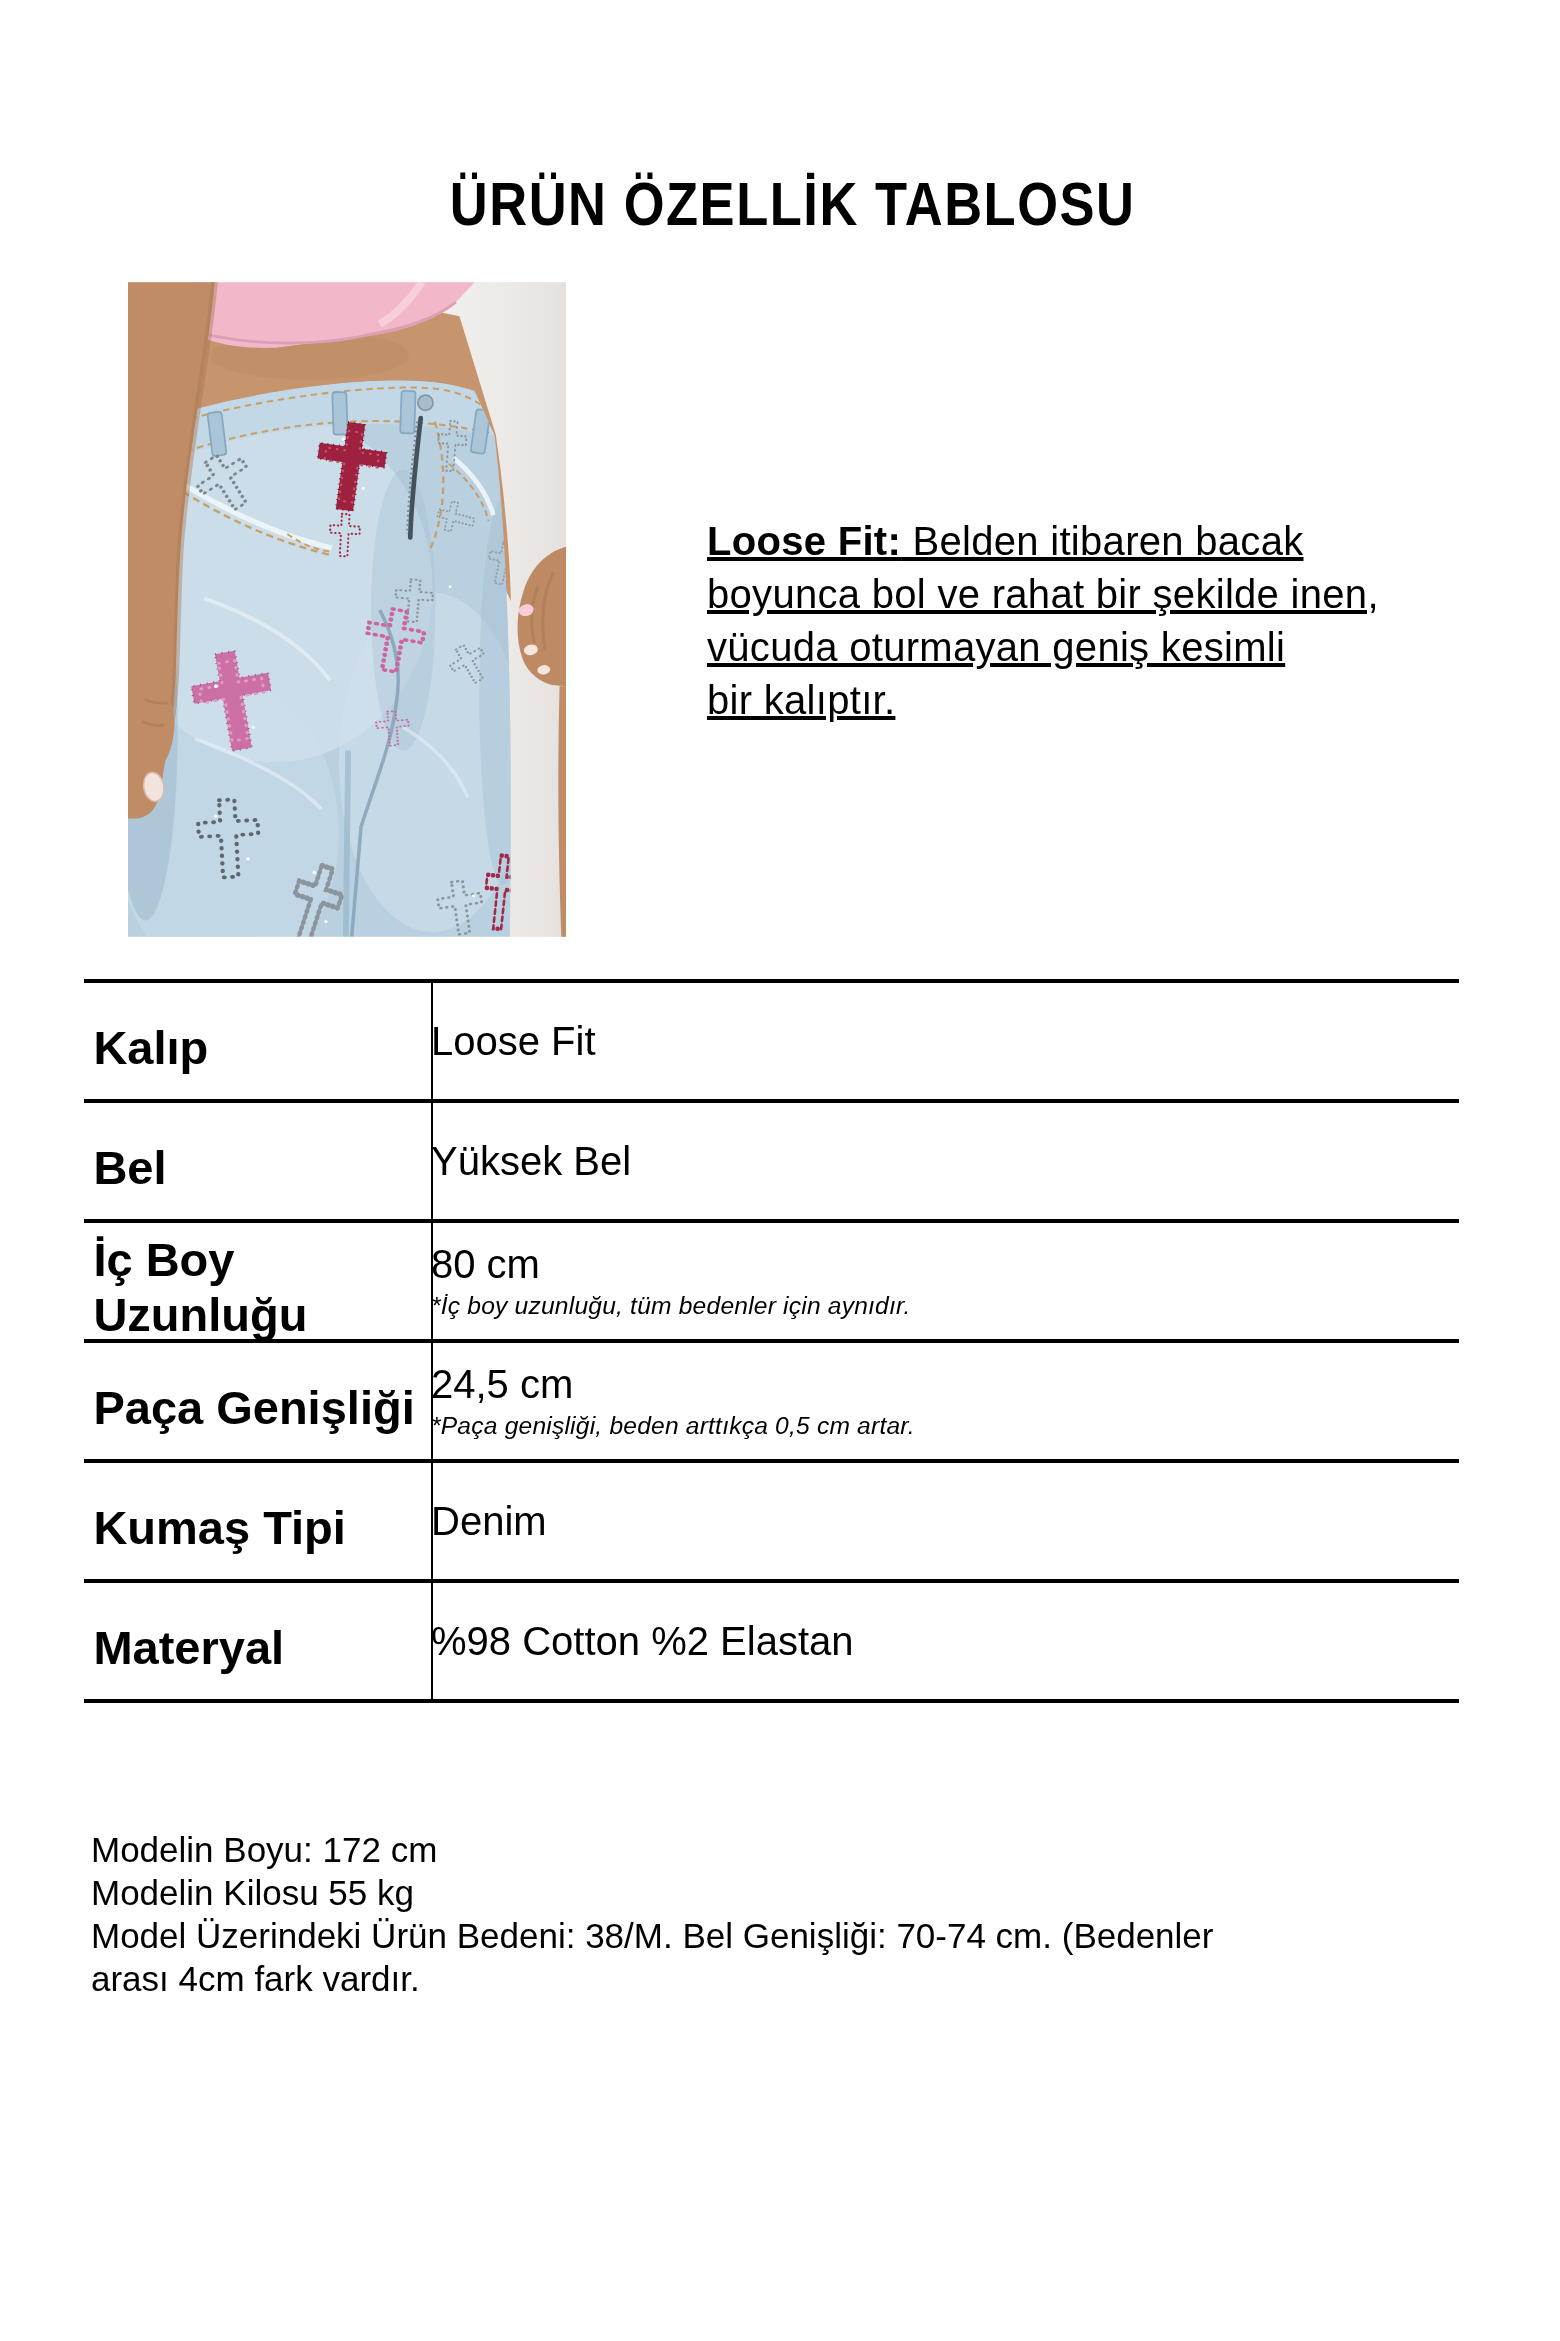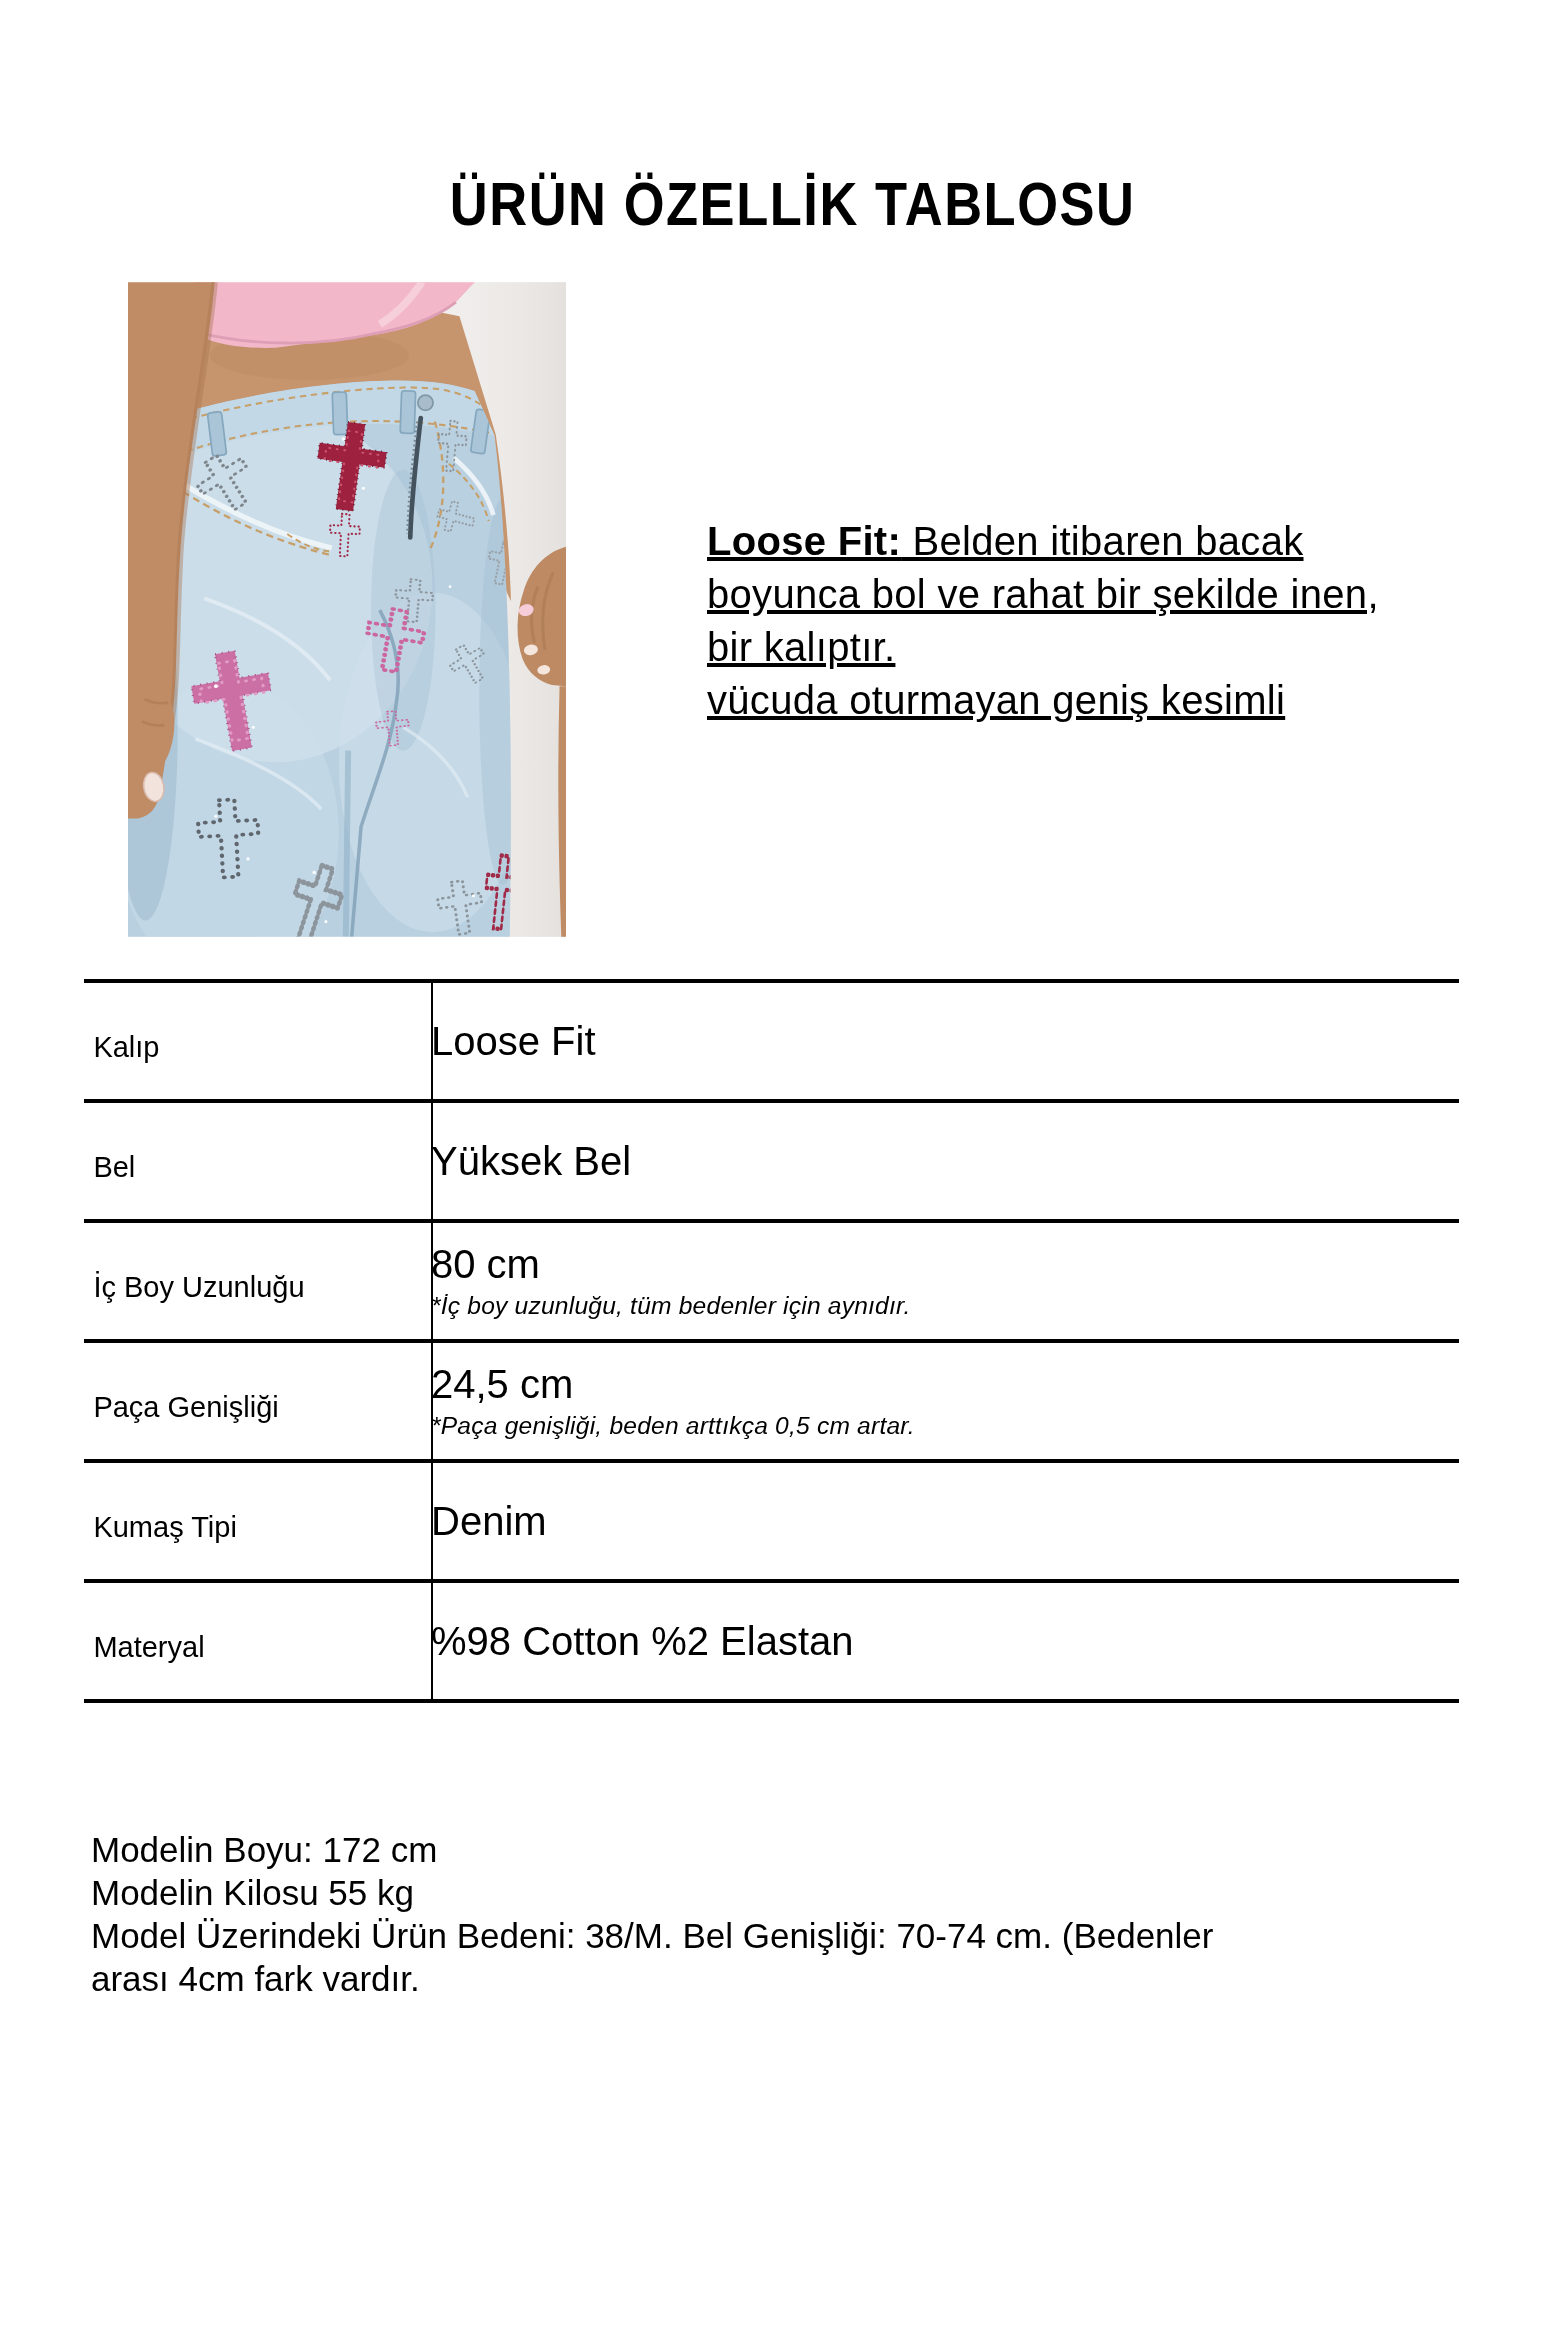--- a/index.html
+++ b/index.html
@@ -19,21 +19,21 @@
   .desc{position:absolute;left:707px;top:515px;font-size:40px;line-height:53px;
         letter-spacing:0.3px;}
   .desc div{white-space:nowrap;text-decoration:underline;}
   .desc .b{font-weight:700;}
 
   
   .spec{position:absolute;left:84px;top:979px;width:1375px;border-top:4.7px solid #000;}
   .spec .vline{position:absolute;left:347px;top:0;bottom:0;width:2.3px;background:#000;}
   .row{position:relative;height:116px;border-bottom:4.1px solid #000;display:flex;align-items:stretch;}
   .cell-l{width:347px;display:flex;align-items:center;padding-left:9.4px;box-sizing:border-box;}
-  .cell-l span{font-size:29px;font-weight:400;letter-spacing:0;margin-top:12px;}
+  .cell-l span{font-size:47px;font-weight:700;letter-spacing:0;margin-top:12px;}
   .cell-v{flex:1;display:flex;flex-direction:column;justify-content:center;box-sizing:border-box;}
   .val{font-size:40px;font-weight:400;}
   .note{font-size:24.6px;margin-top:5.9px;letter-spacing:0.2px;font-style:italic;}
 
   
   .footer{position:absolute;left:91px;top:1828px;font-size:35px;line-height:43px;}
   .footer div{white-space:nowrap;}
 </style>
 </head>
 <body>
@@ -177,22 +177,22 @@
         <ellipse cx="688" cy="628" rx="12" ry="9" fill="#f4e6dd" transform="rotate(-12 688 628)"></ellipse>
         <ellipse cx="710" cy="662" rx="11" ry="8" fill="#f4e6dd" transform="rotate(-8 710 662)"></ellipse>
         <path d="M737,690 L748,690 L748,1118 L740,1118 C735,984 733,836 737,690 Z" fill="#c08c65"></path>
       </g>
     </svg>
   </div>
 
   <div class="desc">
     <div><span class="b">Loose Fit:</span><span> Belden itibaren bacak</span></div>
     <div>boyunca bol ve rahat bir şekilde inen,</div>
+    <div>vücuda oturmayan geniş kesimli</div>
     <div>bir kalıptır.</div>
-    <div>vücuda oturmayan geniş kesimli</div>
   </div>
 
   <div class="spec">
     <div class="vline"></div>
 
     <div class="row">
       <div class="cell-l">
           <span>Kalıp</span>
         </div>
       <div class="cell-v">

